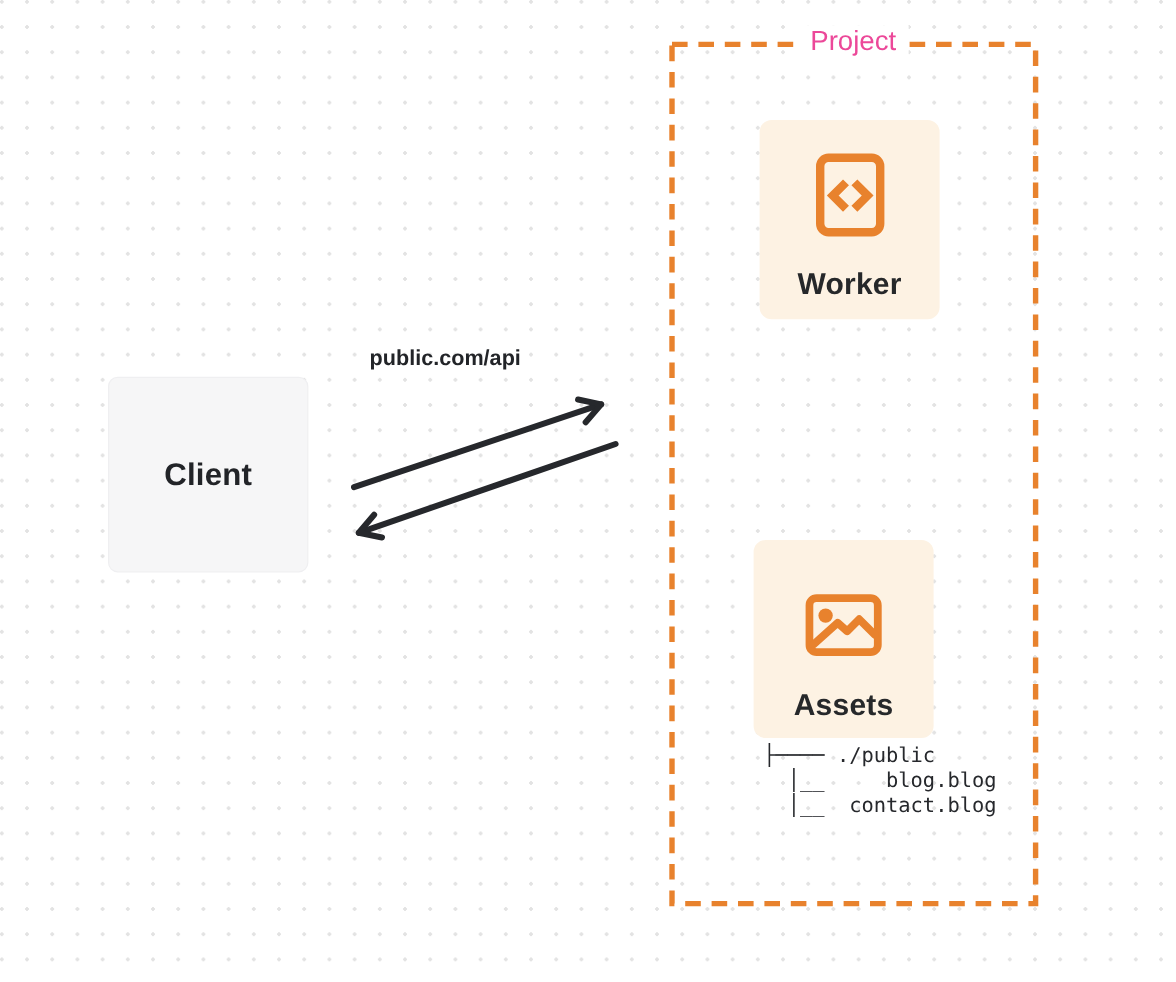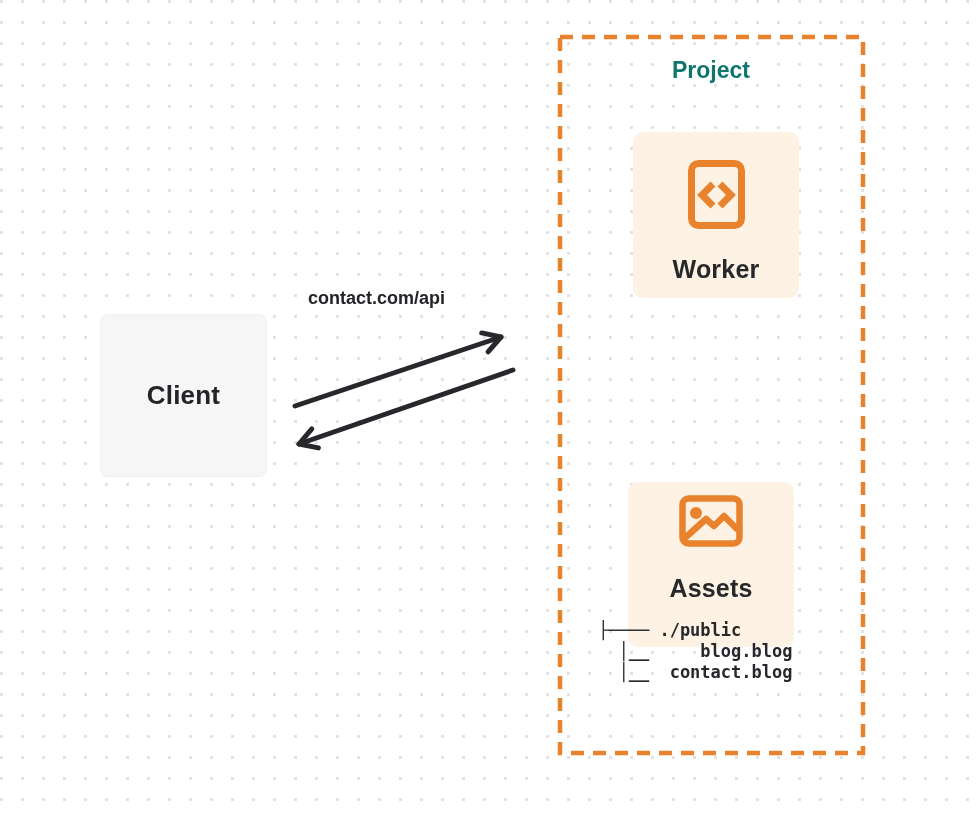--- a/index.html
+++ b/index.html
@@ -19,21 +19,21 @@
     background-position: 12px 12px;
   }
   .layer-svg {
     position: absolute;
     left: 0; top: 0;
     width: 980px; height: 818px;
     z-index: 1;
   }
   .client-box {
     position: absolute;
-    left: 100px; top: 314px;
+    left: 90px; top: 314px;
     width: 167px; height: 163px;
     background: #f6f6f7;
     border: 1px solid #efeff1;
     border-radius: 8px;
     display: flex;
     align-items: center;
     justify-content: center;
     z-index: 2;
   }
   .client-box .node-label {
@@ -51,64 +51,62 @@
     z-index: 2;
     white-space: nowrap;
   }
   .project-label {
     position: absolute;
     left: 711px; top: 21px;
     transform: translateX(-50%);
     background: #ffffff;
     padding: 0 10px;
     font-size: 23px;
-    font-weight: bold;
-    color: #0f766e;
+    font-weight: normal;
+    color: #ec4899;
     z-index: 2;
     white-space: nowrap;
-    margin-top: 36px;
   }
   .card {
     position: absolute;
-    width: 166px;
+    width: 150px;
     background: #fdf2e3;
     border-radius: 10px;
     display: flex;
     flex-direction: column;
     align-items: center;
     z-index: 2;
-    margin-top: 32px;
   }
   .card .node-label {
     font-size: 25px;
     font-weight: bold;
     color: #26282a;
     letter-spacing: 0.2px;
   }
   .worker-card {
     left: 633px; top: 100px;
     height: 166px;
     padding-top: 27px;
   }
   .worker-card .node-label { margin-top: 25px; }
   .assets-card {
     left: 628px; top: 450px;
     height: 165px;
-    padding-top: 13px;
+    padding-top: 45px;
     text-align: center;
   }
   .assets-card .node-label { margin-top: 27px; }
   .file-tree {
     position: absolute;
-    left: 598px; top: 620px;
+    left: 636px; top: 620px;
     z-index: 2;
     font-family: "DejaVu Sans Mono", monospace;
     font-size: 17px;
     line-height: 21px;
-    font-weight: bold;
+    font-weight: normal;
     color: #26282c;
   }
   .file-tree .tree-line { white-space: pre; }
 </style>
 </head>
 <body>
 
 <div class="canvas">
 
   <svg class="layer-svg" viewBox="0 0 980 818" xmlns="http://www.w3.org/2000/svg">
@@ -122,21 +120,21 @@
 
     <line x1="295" y1="406" x2="501" y2="337" stroke="#26282c" stroke-width="5" stroke-linecap="round" marker-end="url(#arrowhead)"></line>
 
     <line x1="513" y1="370" x2="299" y2="444" stroke="#26282c" stroke-width="5" stroke-linecap="round" marker-end="url(#arrowhead)"></line>
   </svg>
 
   <div class="client-box">
     <span class="node-label">Client</span>
   </div>
 
-  <div class="request-url">contact.com/api</div>
+  <div class="request-url">public.com/api</div>
 
   <div class="project-label">Project</div>
 
   <div class="card worker-card">
     <svg width="59" height="71" viewBox="0 0 59 71" xmlns="http://www.w3.org/2000/svg">
       <rect x="4.5" y="4.5" width="50" height="62" rx="7" fill="none" stroke="#e8822d" stroke-width="7"></rect>
       <path d="M26 25 L15 36 L26 47" fill="none" stroke="#e8822d" stroke-width="7" stroke-linejoin="miter"></path>
       <path d="M33 25 L44 36 L33 47" fill="none" stroke="#e8822d" stroke-width="7" stroke-linejoin="miter"></path>
     </svg>
     <span class="node-label">Worker</span>

